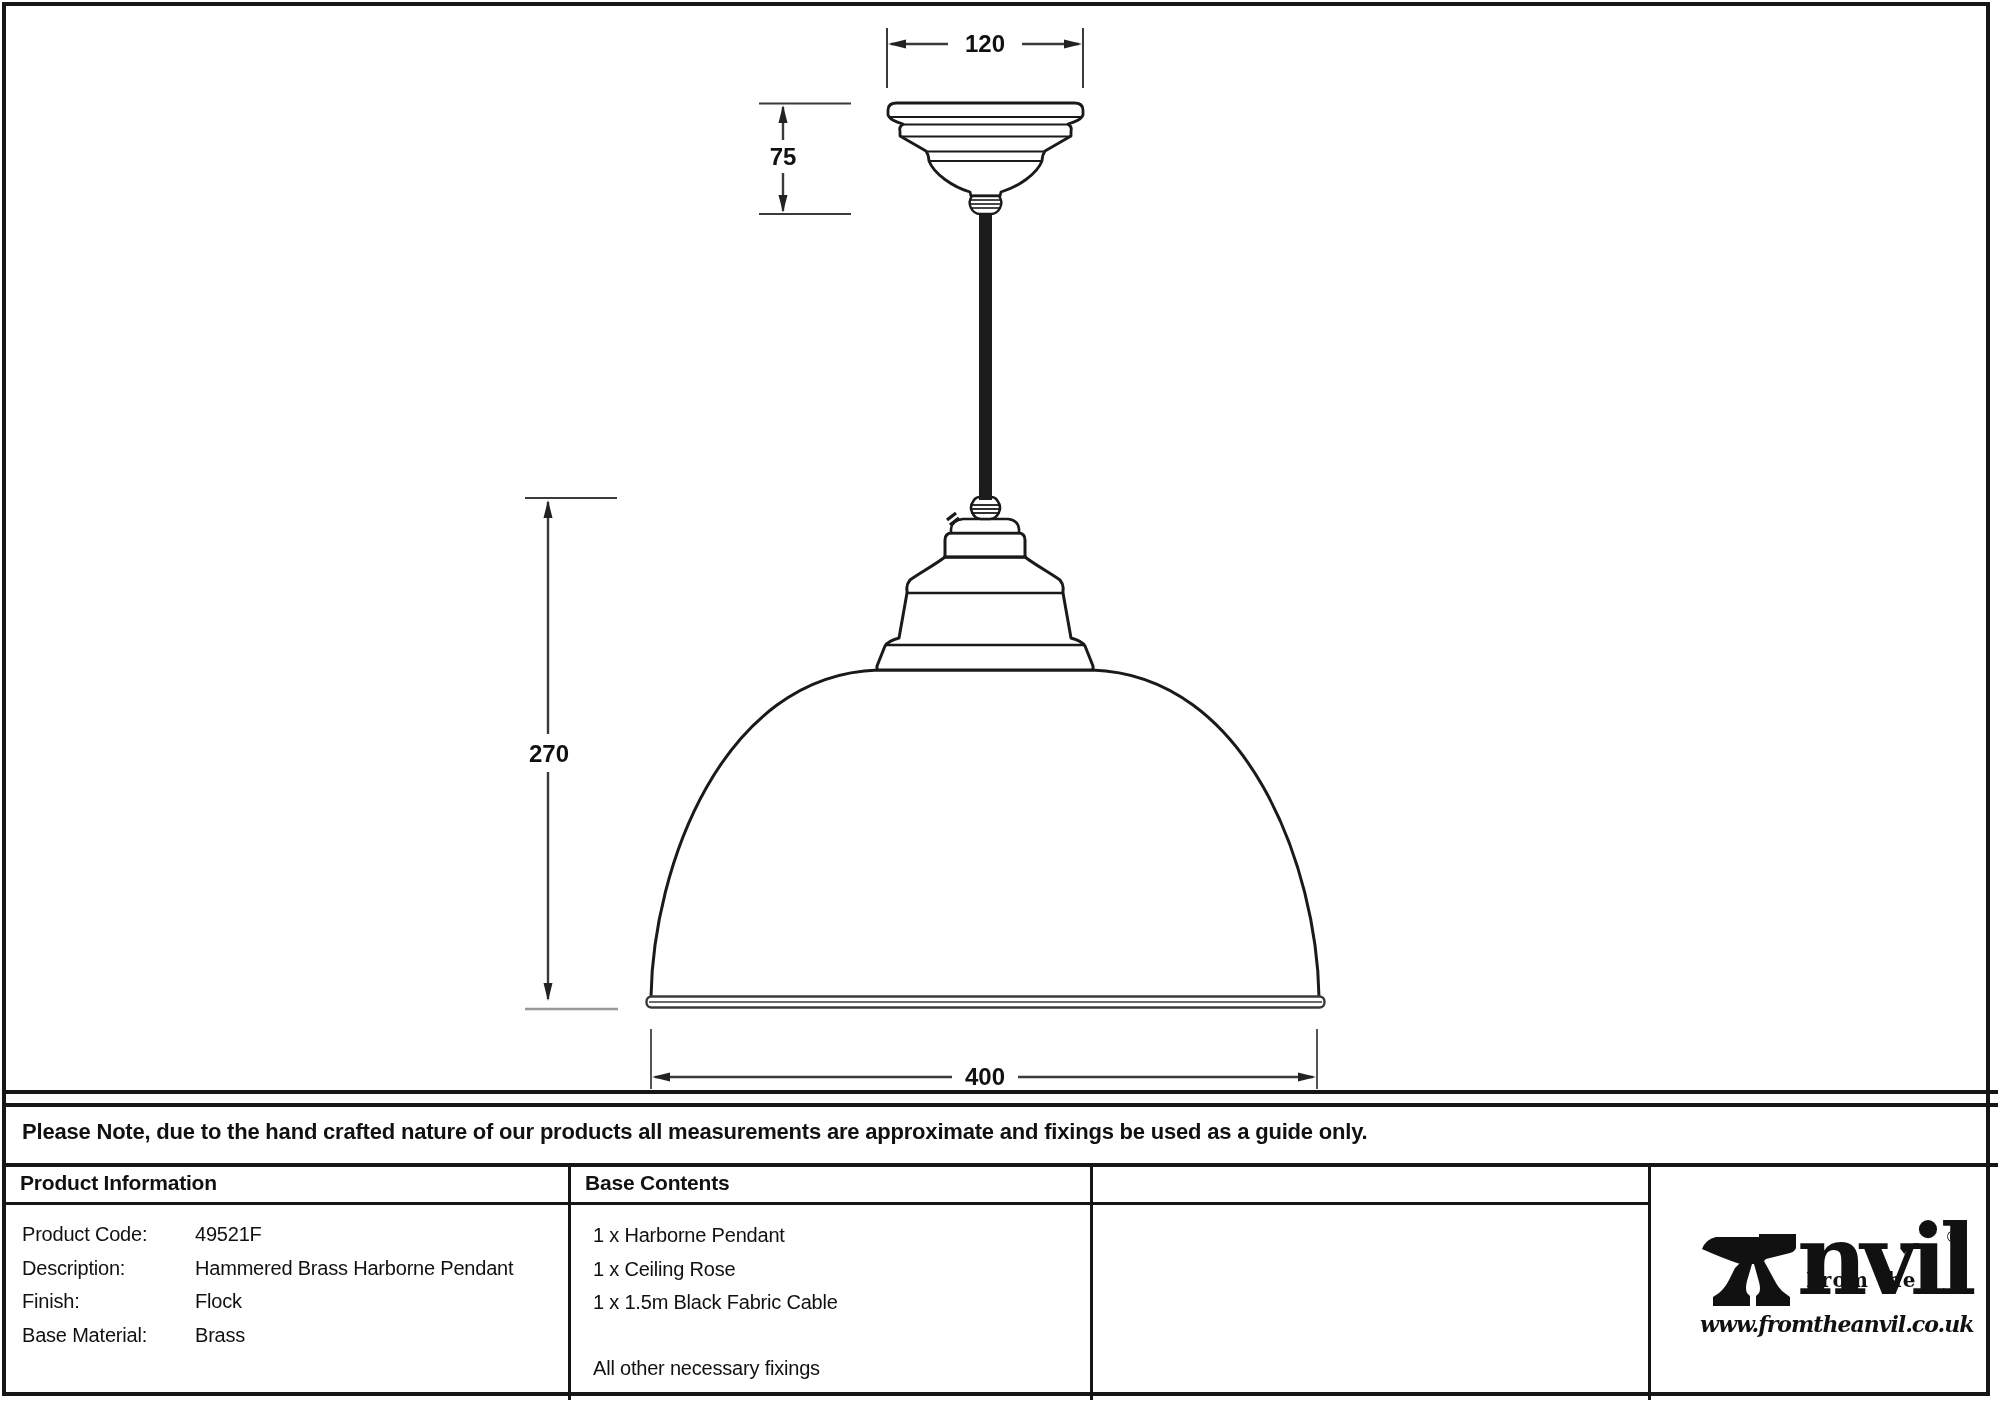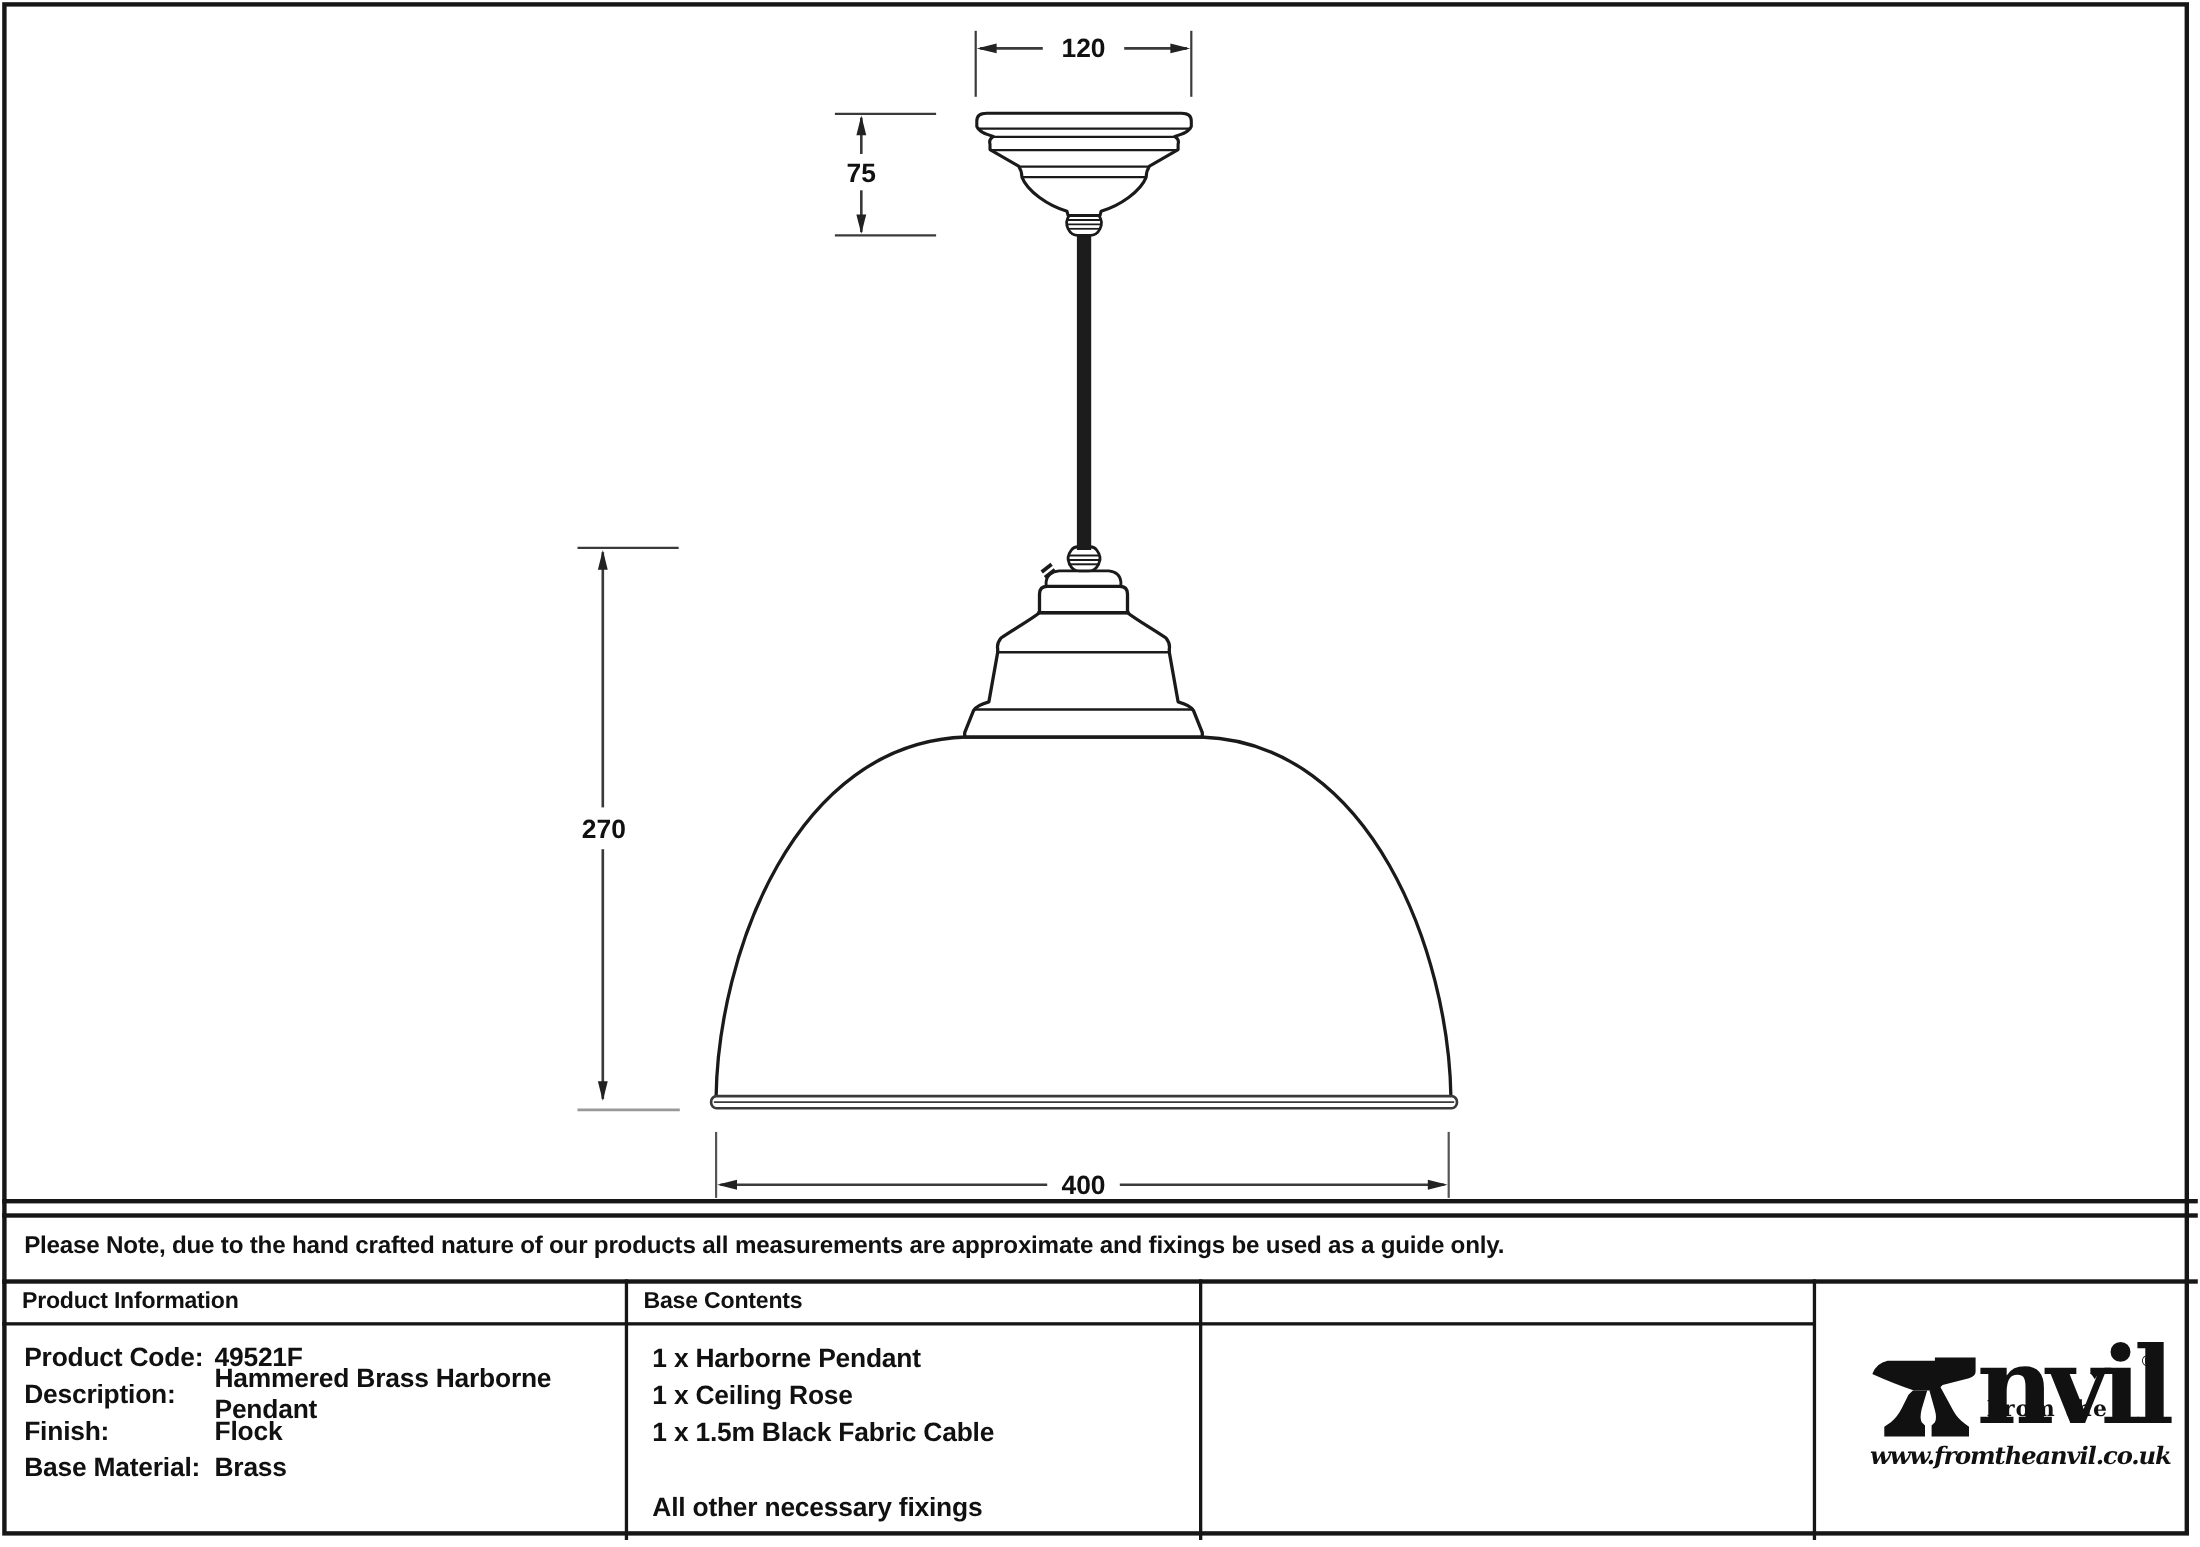--- a/index.html
+++ b/index.html
@@ -7,21 +7,21 @@
     width:2000px;height:1406px;position:relative;background:#ffffff;
     font-family:"Liberation Sans",sans-serif;color:#111;overflow:hidden;
   }
   .frame{position:absolute;left:2px;top:2px;width:1988px;height:1394px;
     border:4px solid #161616;box-sizing:border-box;}
   .hline{position:absolute;background:#161616;}
   .vline{position:absolute;background:#161616;}
   .abs{position:absolute;}
   .note-text{font-size:22px;font-weight:700;letter-spacing:-0.2px;}
   .hdr{font-size:21px;font-weight:700;letter-spacing:-0.2px;}
-  .cellTxt{font-size:24px;font-weight:700;letter-spacing:-0.2px;}
+  .cellTxt{font-size:20px;font-weight:400;letter-spacing:-0.2px;}
   .pi-row{display:flex;height:33.5px;align-items:center;}
   .pi-label{width:173px;flex:0 0 173px;}
   .pc-item{height:33.5px;display:flex;align-items:center;}
   .logo-box{position:absolute;left:1700px;top:1225px;width:268px;height:118px;}
   .brand-prefix{position:absolute;left:106px;top:10px;font:700 20px "DejaVu Serif",serif;letter-spacing:1px;margin-top:33px;}
   .brand-diamond{position:absolute;left:200px;top:14px;font-size:17px;}
   .brand-rest{position:absolute;left:97px;top:-13px;font:700 97px "DejaVu Serif",serif;letter-spacing:-7px;line-height:1;}
   .brand-reg{position:absolute;left:247px;top:4px;font-size:14px;font-weight:700;}
   .brand-url{position:absolute;left:0;top:86px;width:262px;text-align:right;
     font:700 italic 22px "DejaVu Serif",serif;letter-spacing:-1px;}

